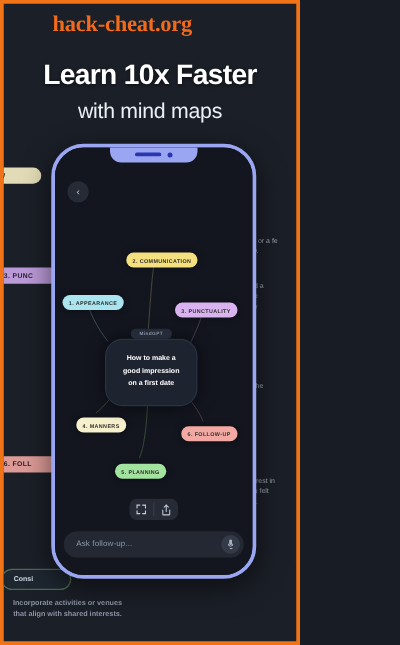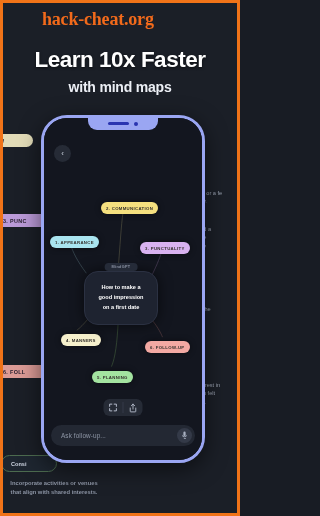--- a/index.html
+++ b/index.html
@@ -35,21 +35,21 @@
     text-align:center; z-index:40;
   }
   #headline {
     font-size:22.5px; font-weight:bold; color:#ffffff;
     letter-spacing:-0.5px; line-height:1;
     text-shadow:0 1px 3px rgba(0,0,0,.6);
     margin-top:12px;
   }
   #subheadline {
     margin-top:7px;
-    font-size:14px; font-weight:bold; color:#eceff5;
+    font-size:17px; font-weight:normal; color:#eceff5;
     letter-spacing:-0.2px;
   }
 
   
   #bg-layer { position:absolute; inset:0; z-index:5; }
 
   .bg-pill {
     position:absolute; height:13px; border-radius:7px;
     font-size:5.4px; font-weight:bold; letter-spacing:.35px;
     color:#2a2030; display:flex; align-items:center;

